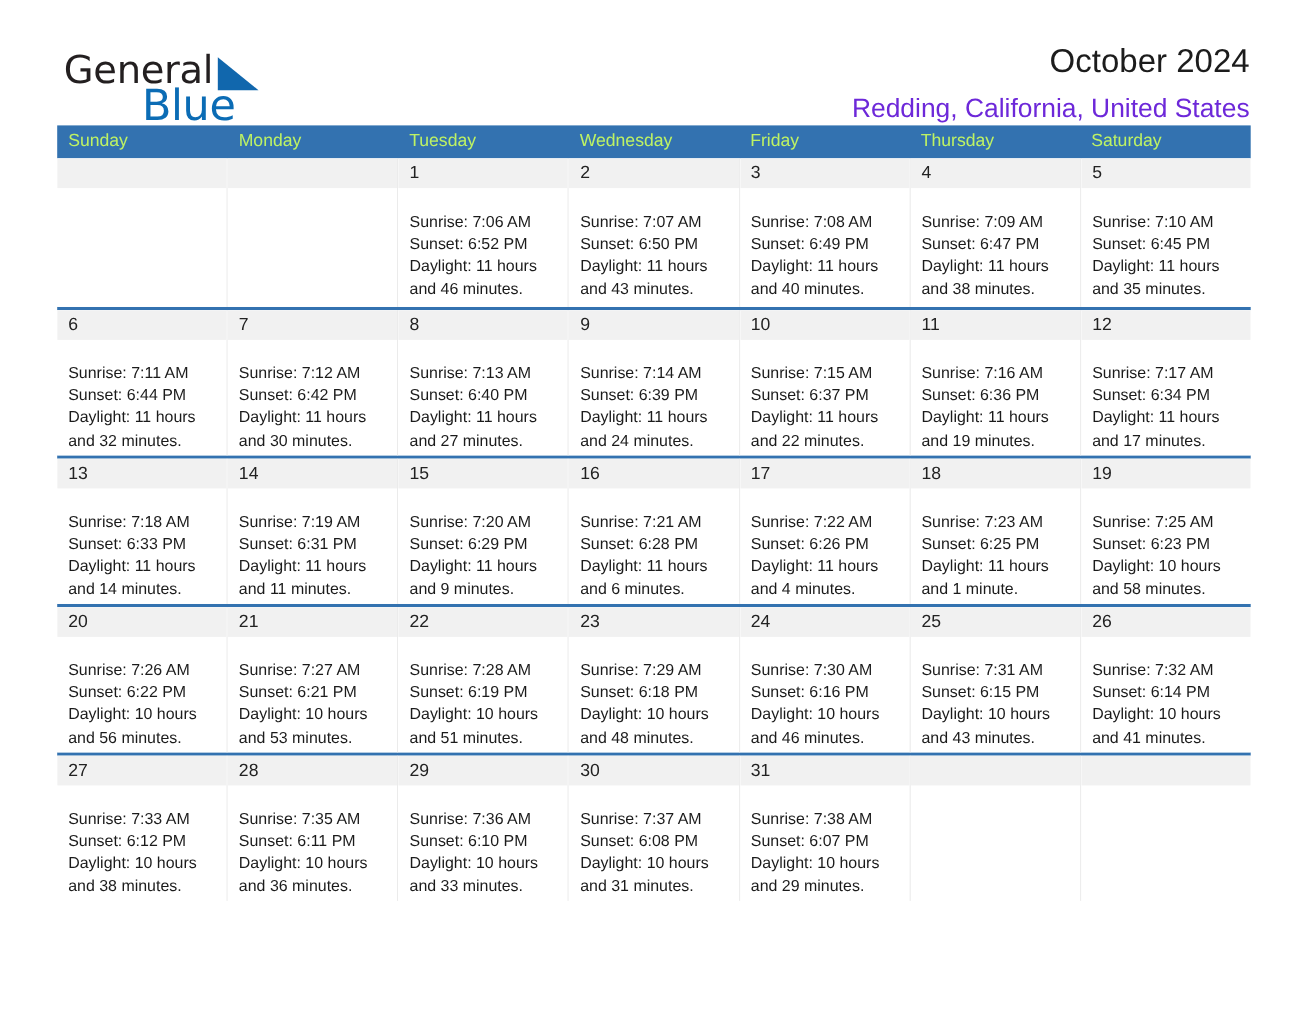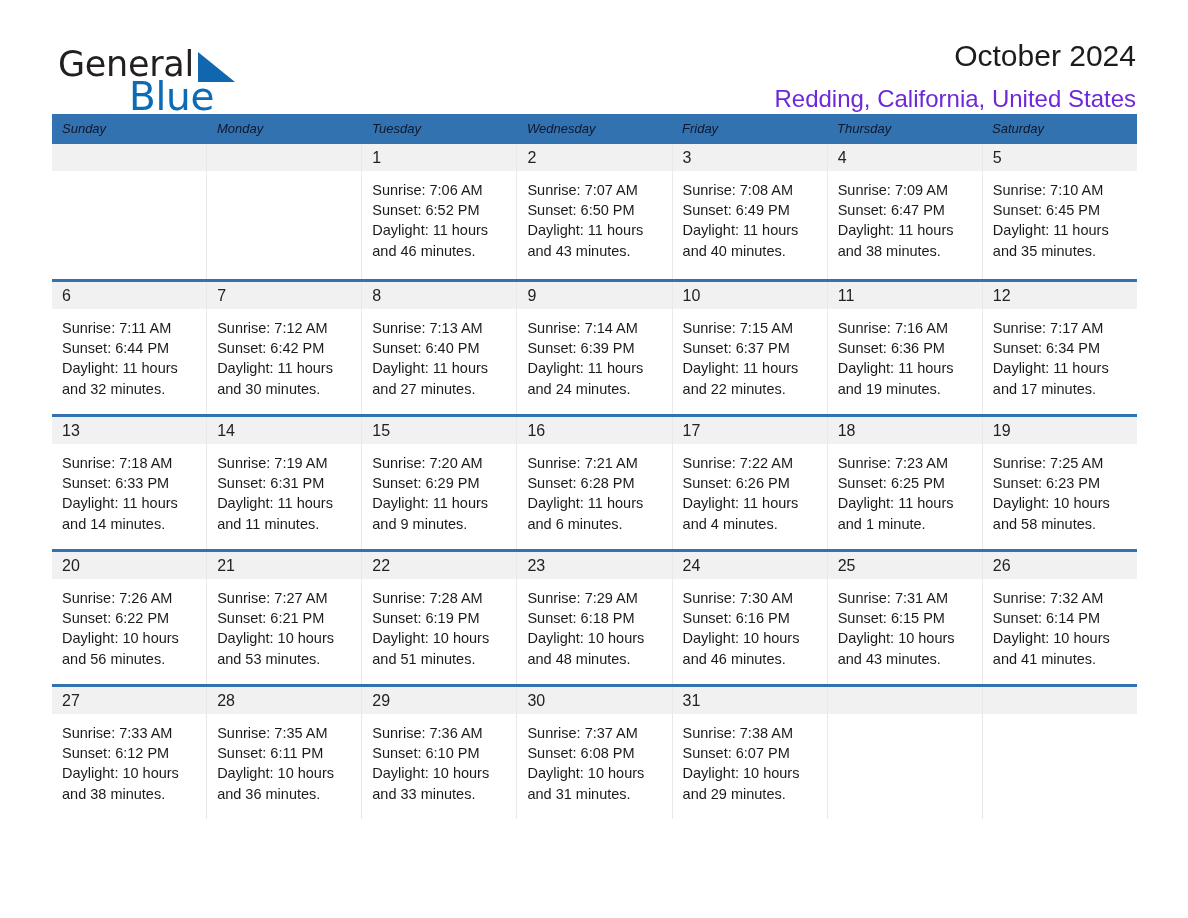--- a/index.html
+++ b/index.html
@@ -92,26 +92,25 @@
     width: 1085px;
     margin-top: 8px;
   }
   .weekday-row {
     display: flex;
     background: #3372b0;
     height: 30px;
   }
   .weekday {
     flex: 1 1 0;
-    color: #0f172a;
-    font-size: 13px;
+    color: #bef264;
+    font-size: 16px;
     line-height: 30px;
     padding-left: 10px;
     white-space: nowrap;
-    font-style: italic;
   }
   .week {
     display: flex;
     border-top: 3px solid #3372b0;
     height: 135px;
   }
   .week.first { border-top: none; }
   .day {
     flex: 1 1 0;
     position: relative;
@@ -123,21 +122,21 @@
   .day-num-band {
     background: #f1f1f1;
     height: 27px;
     padding-left: 10px;
     font-size: 16px;
     line-height: 27px;
     color: #222222;
   }
   .day.empty .day-num-band { color: transparent; }
   .day-body {
-    padding: 9px 10px 0 10px;
+    padding: 21px 10px 0 10px;
     font-size: 14.5px;
     line-height: 20.2px;
     color: #1b1b1b;
   }
   .day-body div { white-space: nowrap; }
 </style>
 </head>
 <body>
 
 <div class="page">

